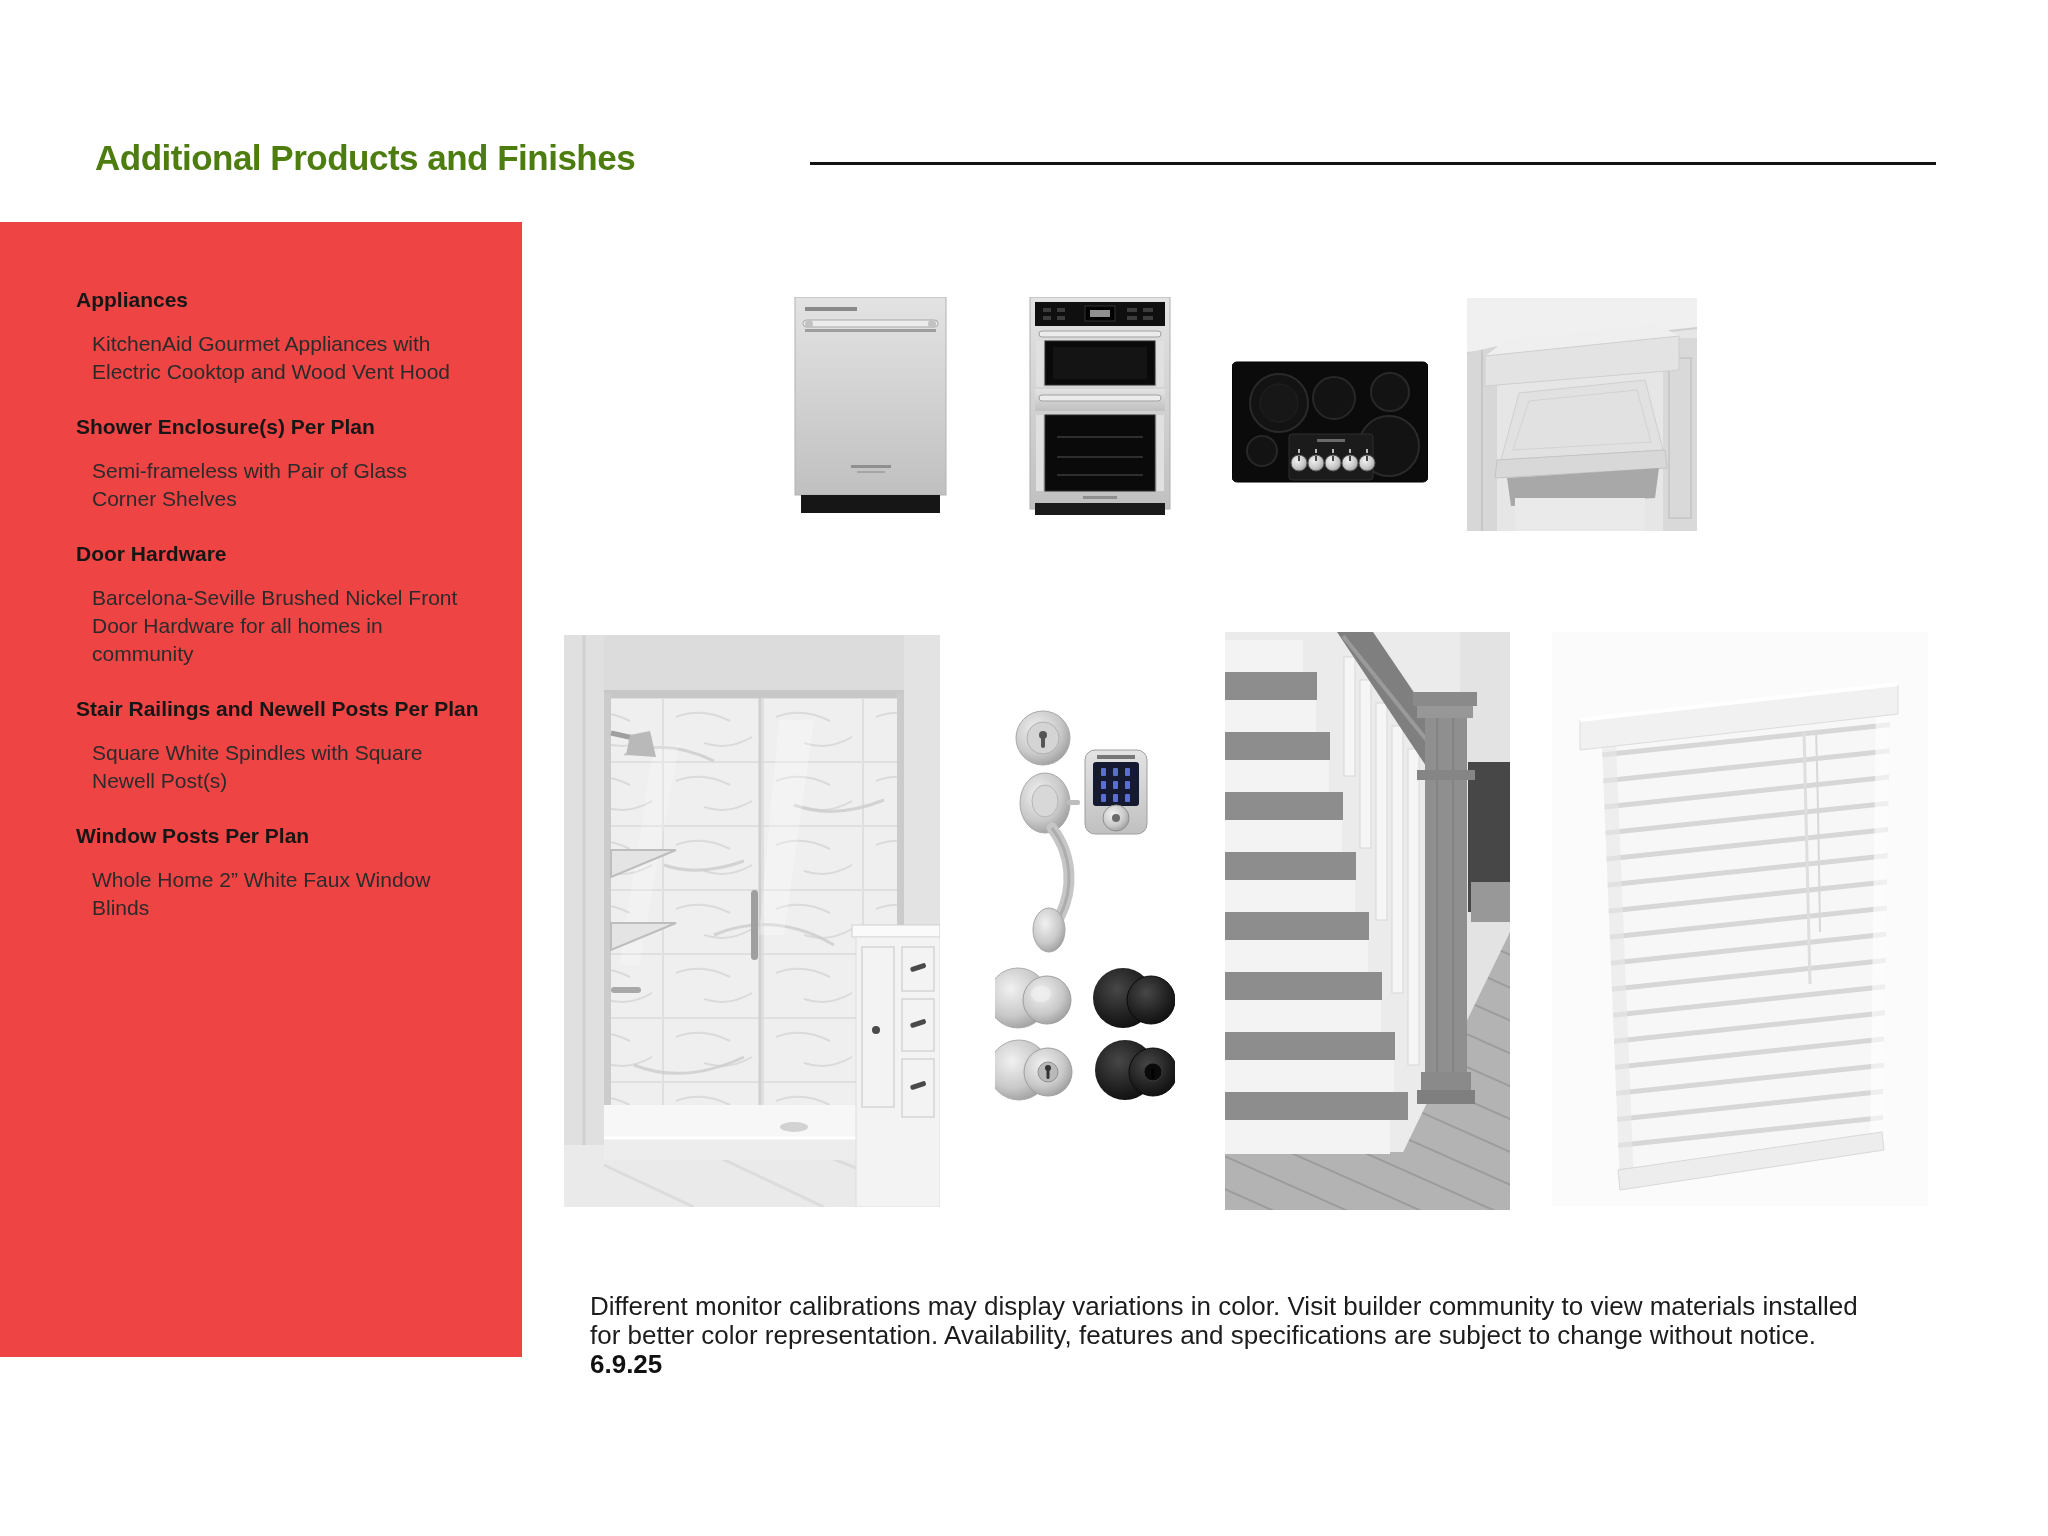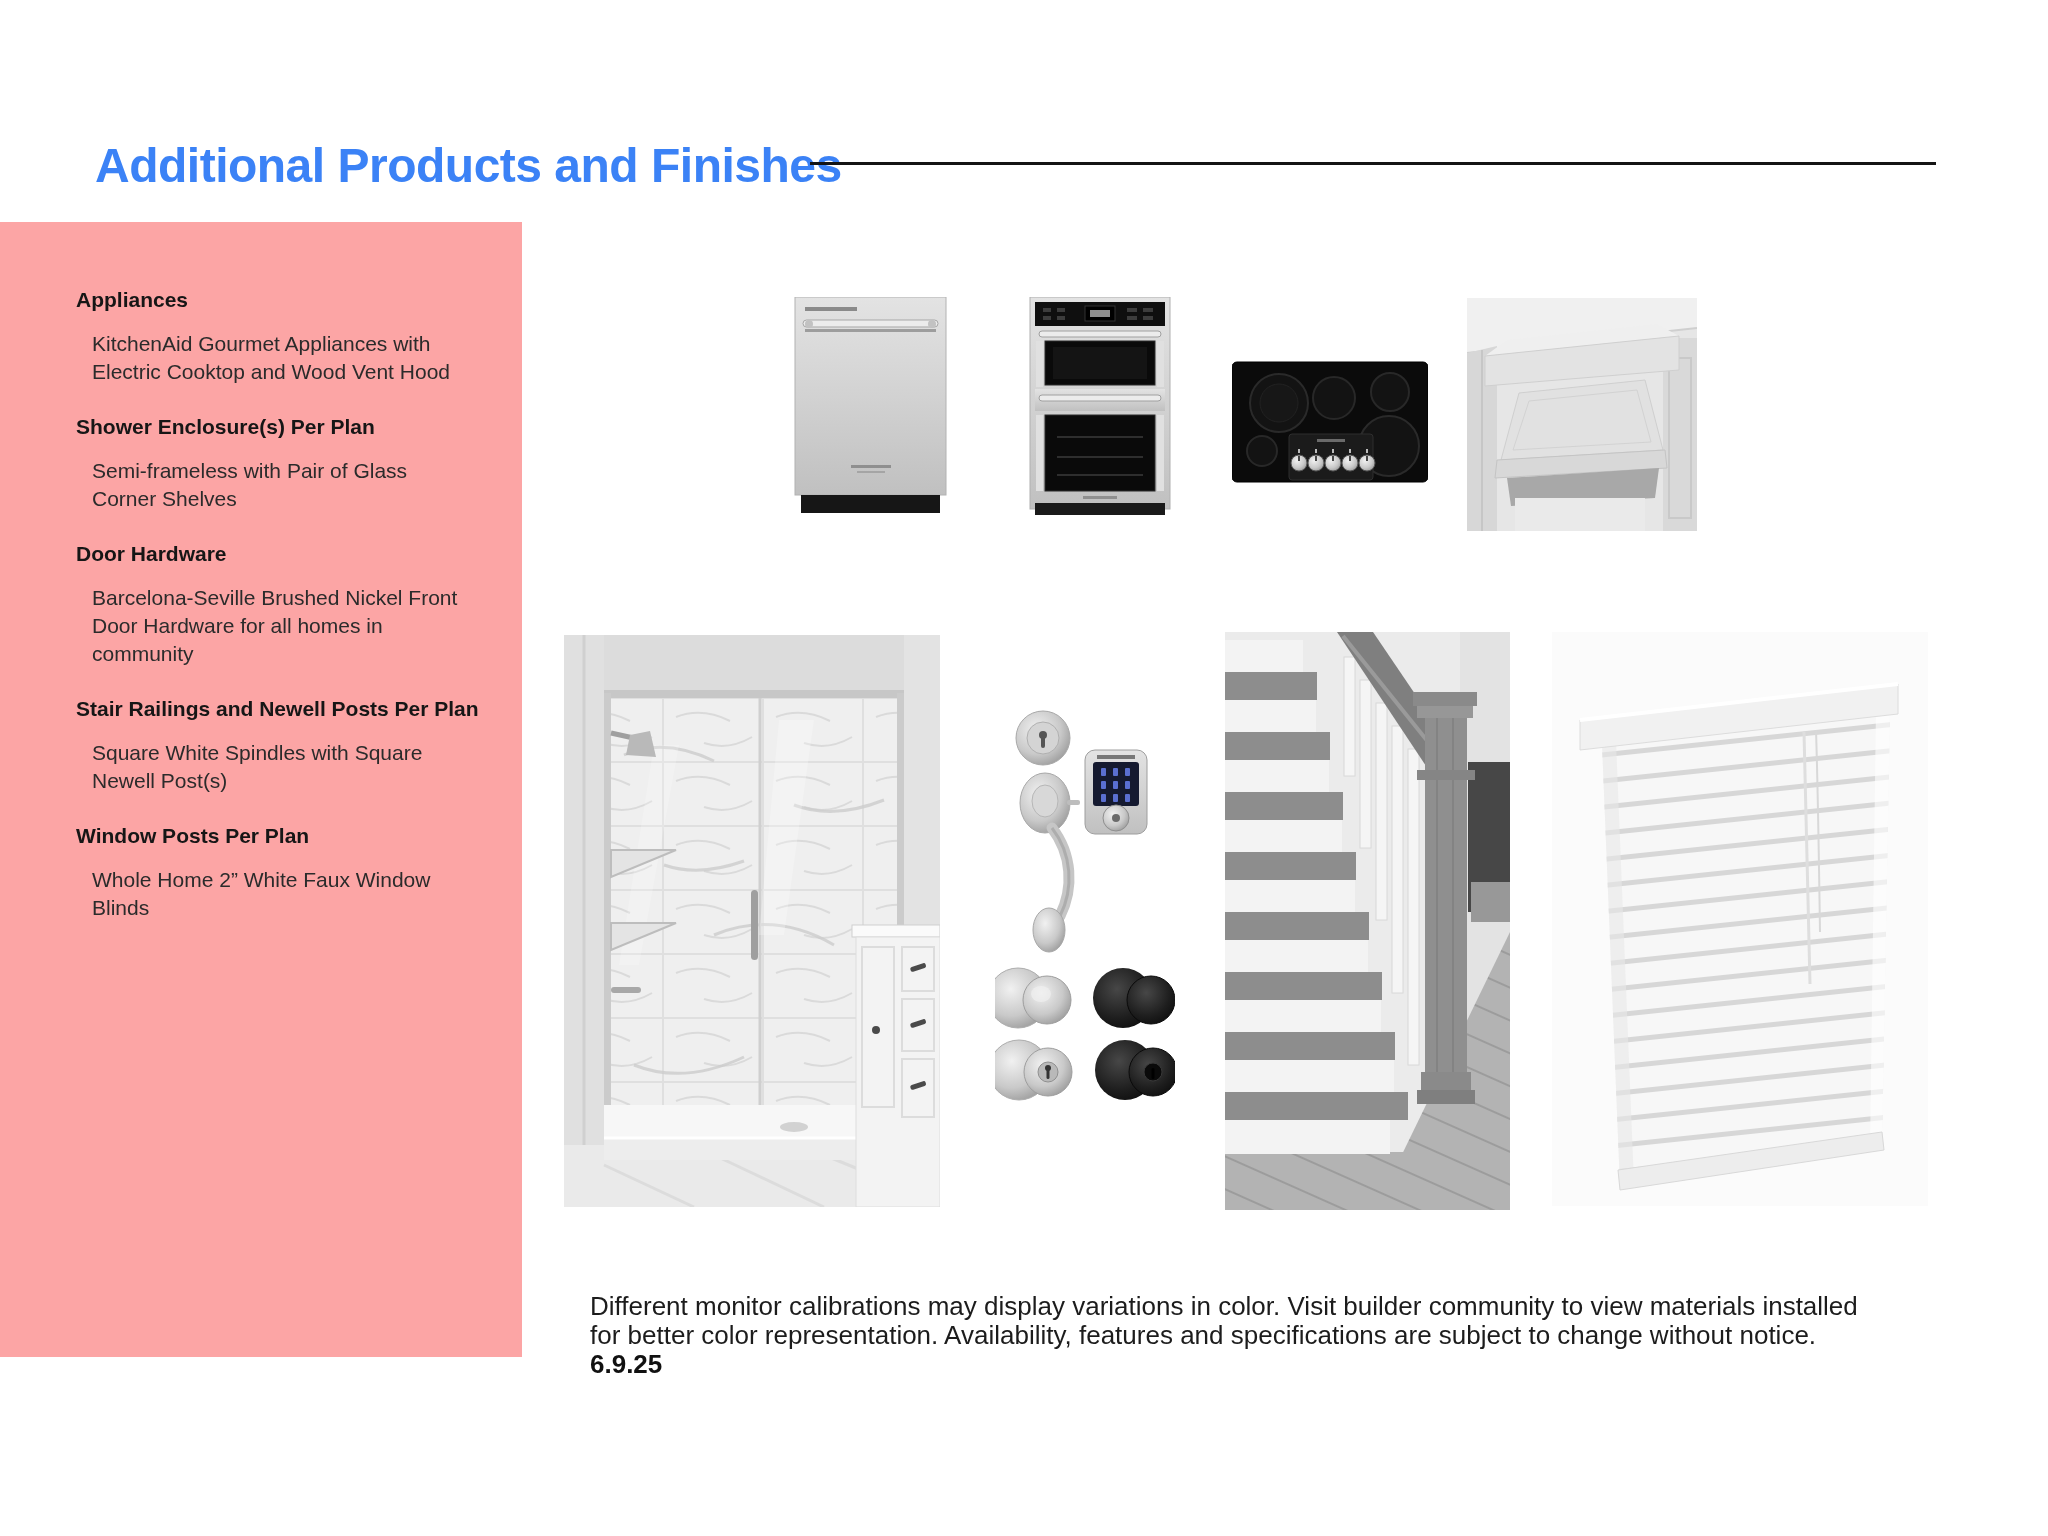--- a/index.html
+++ b/index.html
@@ -1,21 +1,21 @@
 <!DOCTYPE html>
 <html><head>
 <meta charset="utf-8">
 <style>
   html,body{margin:0;padding:0;background:#ffffff;}
   .page{position:relative;width:2048px;height:1536px;background:#ffffff;overflow:hidden;
         font-family:"Liberation Sans", sans-serif;color:#2b2b2b;}
-  .title{position:absolute;left:95px;top:138px;font-size:48px;font-weight:bold;
-         color:#3b82f6;letter-spacing:-0.5px;white-space:nowrap;}
+  .title{position:absolute;left:95px;top:138px;font-size:35px;font-weight:bold;
+         color:#4d7c0f;letter-spacing:-0.5px;white-space:nowrap;}
   .title-rule{position:absolute;left:810px;top:162px;width:1126px;height:3px;background:#141414;}
-  .sidebar{position:absolute;left:0;top:222px;width:522px;height:1135px;background:#fca5a5;
+  .sidebar{position:absolute;left:0;top:222px;width:522px;height:1135px;background:#ef4444;
            box-sizing:border-box;padding:64px 46px 0 76px;}
   .sidebar section{margin:0 0 27px 0;}
   .sidebar h3{margin:0;font-size:21px;line-height:28px;font-weight:bold;color:#161616;white-space:nowrap;}
   .sidebar p{margin:16px;font-size:21px;line-height:28px;color:#2b2b2b;max-width:402px;}
   .fig{position:absolute;margin:0;padding:0;}
   .fig svg{display:block;}
   .dishwasher{left:793px;top:297px;}
   .wall-oven{left:1027px;top:297px;}
   .cooktop{left:1232px;top:358px;}
   .vent-hood{left:1467px;top:298px;}

